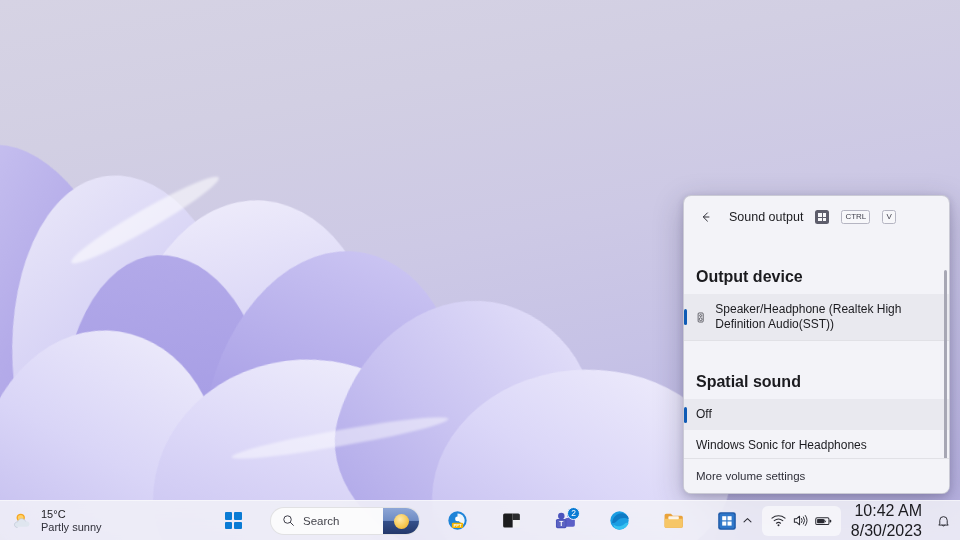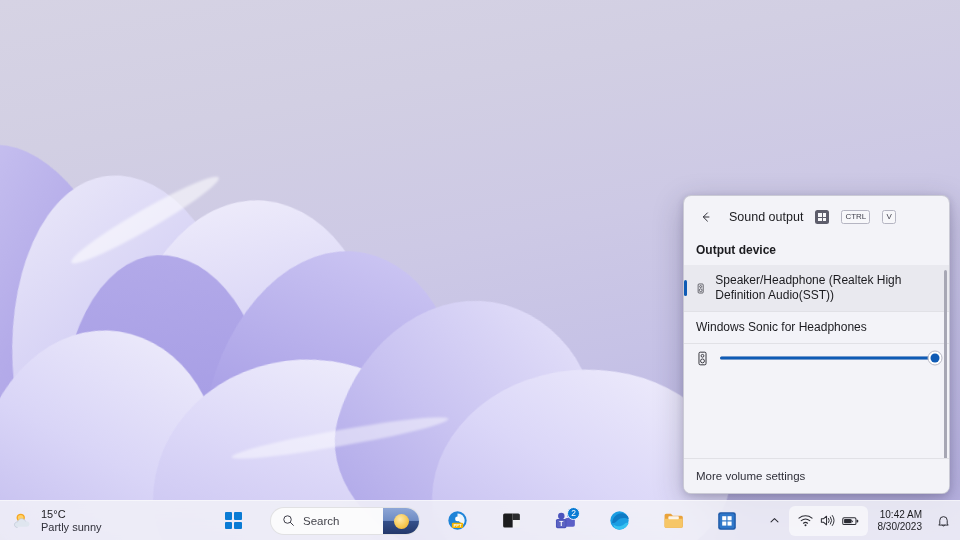--- a/index.html
+++ b/index.html
@@ -84,21 +84,21 @@
   #tray-icons {
     display:flex; align-items:center; gap:7px; height:30px;
     padding:0 9px; border-radius:6px; cursor:default;
     background:rgba(255,255,255,0.55);
   }
   #tray-clock {
     display:flex; flex-direction:column; align-items:flex-end;
     line-height:1.2; padding:0 8px; height:32px; justify-content:center;
     border-radius:5px; cursor:default;
   }
-  .clock-line { font-size:10px; color:#1b1b1f; }
+  .clock-line { font-size:16px; color:#1b1b1f; }
   #tray-bell {
     width:22px; height:30px; display:flex; align-items:center; justify-content:center;
     border-radius:5px; cursor:default;
   }
 
   
   #sound-flyout {
     position:absolute; left:683px; top:195px; width:267px; height:299px;
     background:#f3f3f8;
     border:1px solid rgba(140,140,160,0.40);
@@ -130,22 +130,23 @@
   .winkey-grid {
     display:grid; grid-template-columns:1fr 1fr; grid-template-rows:1fr 1fr;
     gap:1px; width:8px; height:8px;
   }
   .winkey-grid i { background:#f7f7fa; display:block; }
 
   #flyout-scroll {
     flex:1 1 auto; overflow:hidden; position:relative;
   }
   .section-label {
-    font-size:12px; font-weight:bold; color:#1b1b1f;
+    font-size:16px; font-weight:bold; color:#1b1b1f;
     padding:7px 12px 8px 12px;
+    margin-top:25px;
   }
   .opt-row {
     position:relative; display:flex; align-items:center; gap:10px;
     padding:8px 12px 8px 12px; min-height:28px; cursor:default;
   }
   .opt-row.selected { background:#e9e9ef; }
   .sel-bar {
     position:absolute; left:0; top:50%; transform:translateY(-50%);
     width:3px; height:16px; border-radius:2px; background:#0f5bb5;
   }
@@ -265,21 +266,26 @@
       <svg class="icon-svg" width="13" height="15" viewBox="0 0 14 16">
         <rect x="3.2" y="1.2" width="7.6" height="13.6" rx="1.4" fill="none" stroke="#27272f" stroke-width="1"></rect>
         <circle cx="7" cy="5.1" r="1.5" fill="none" stroke="#27272f" stroke-width="0.95"></circle>
         <circle cx="7" cy="10.6" r="2.1" fill="none" stroke="#27272f" stroke-width="0.95"></circle>
       </svg>
       <span class="opt-text">Speaker/Headphone (Realtek High Definition Audio(SST))</span>
     </div>
 
     <div class="divider"></div>
 
-
+    <div class="section-label">Spatial sound</div>
+
+    <div class="opt-row selected">
+      <span class="sel-bar"></span>
+      <span class="opt-text">Off</span>
+    </div>
 
     <div class="opt-row">
       <span class="opt-text">Windows Sonic for Headphones</span>
     </div>
 
     <div class="divider"></div>
 
 
     <div id="volume-row">
       <svg class="icon-svg" width="13" height="15" viewBox="0 0 14 16">

